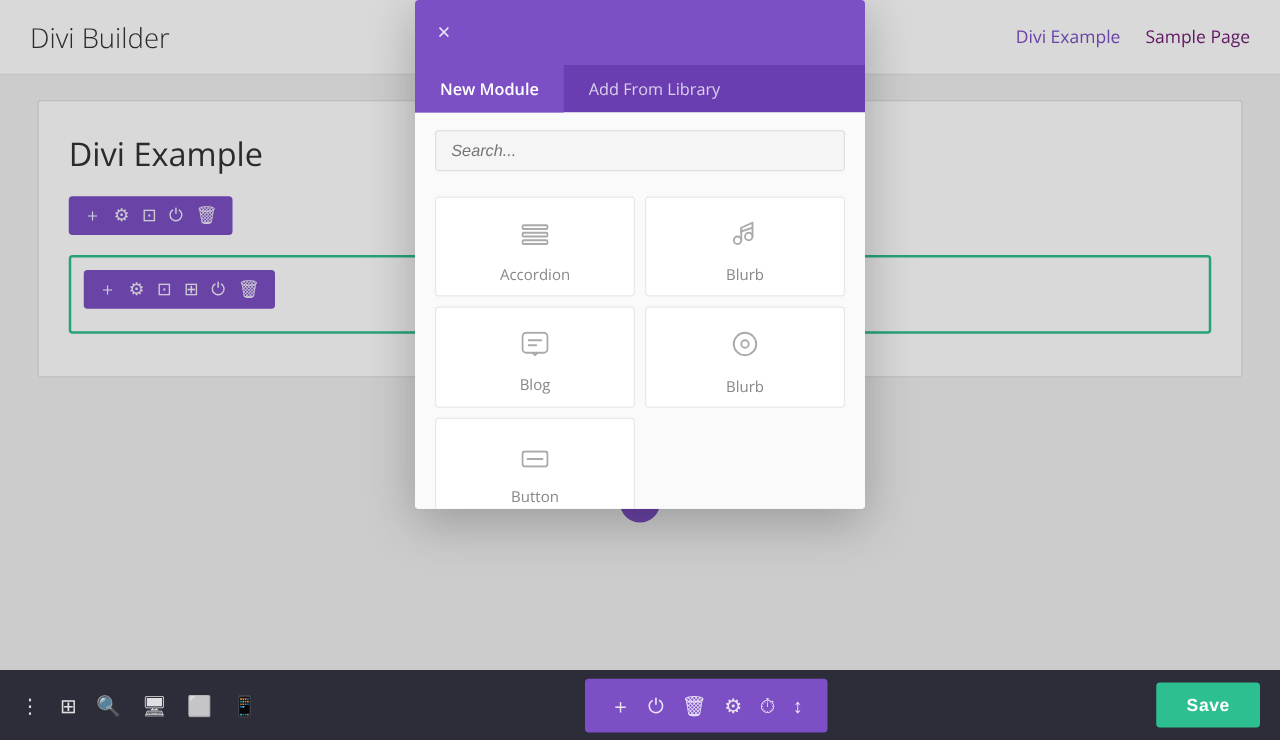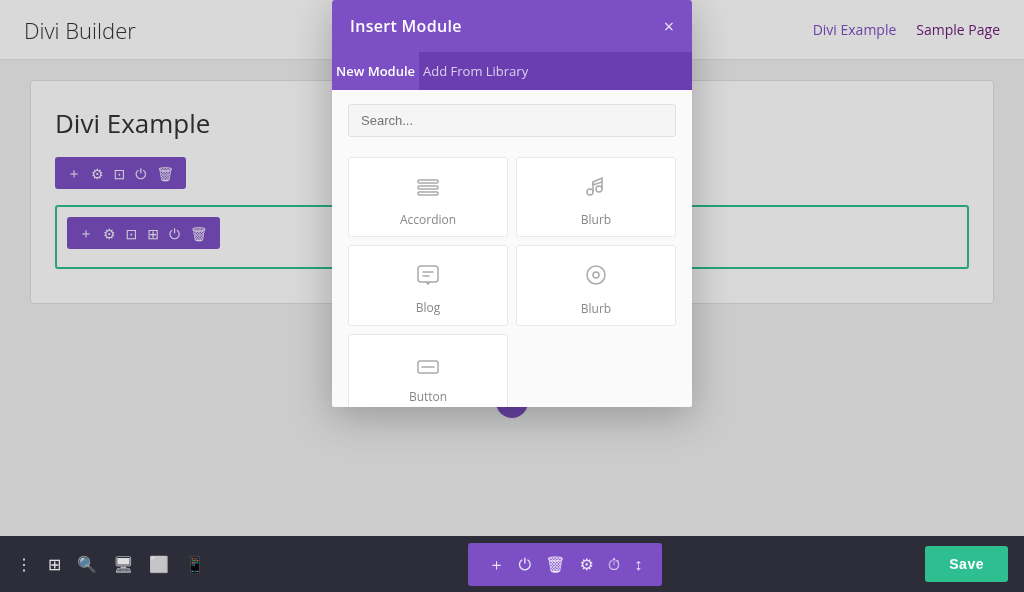--- a/index.html
+++ b/index.html
@@ -232,21 +232,21 @@
       color: #fff;
       font-size: 18px;
       cursor: pointer;
       opacity: 0.85;
     }
     .modal-tabs {
       background: #6a3db0;
       display: flex;
     }
     .modal-tab {
-      padding: 10px 4px;
+      padding: 10px 20px;
       font-size: 13px;
       cursor: pointer;
       color: rgba(255,255,255,0.75);
     }
     .modal-tab.active {
       background: #7c4fc4;
       color: #fff;
       font-weight: 600;
     }
     .modal-search {
@@ -255,20 +255,21 @@
     }
     .modal-search input {
       width: 100%;
       padding: 8px 12px;
       border: 1px solid #e0e0e0;
       border-radius: 3px;
       font-size: 13px;
       color: #14532d;
       background: #f5f5f5;
       outline: none;
+      font-style: italic;
     }
     .modal-grid {
       display: grid;
       grid-template-columns: 1fr 1fr;
       gap: 8px;
       padding: 10px 16px 16px;
       background: #fafafa;
       max-height: 260px;
       overflow-y: auto;
     }
@@ -359,21 +360,20 @@
     <span class="bottom-icon">⚙</span>
     <span class="bottom-icon">⏱</span>
     <span class="bottom-icon">↕</span>
   </div>
   <button class="save-btn">Save</button>
 </div>
 
 <div class="modal-overlay"></div>
 <div class="modal">
   <div class="modal-header">
-    <span class="modal-title">Insert Module</span>
     <span class="modal-close">×</span>
   </div>
   <div class="modal-tabs">
     <div class="modal-tab active">New Module</div>
     <div class="modal-tab">Add From Library</div>
   </div>
   <div class="modal-search">
     <input type="text" placeholder="Search..." style="">
   </div>
   <div class="modal-grid">

